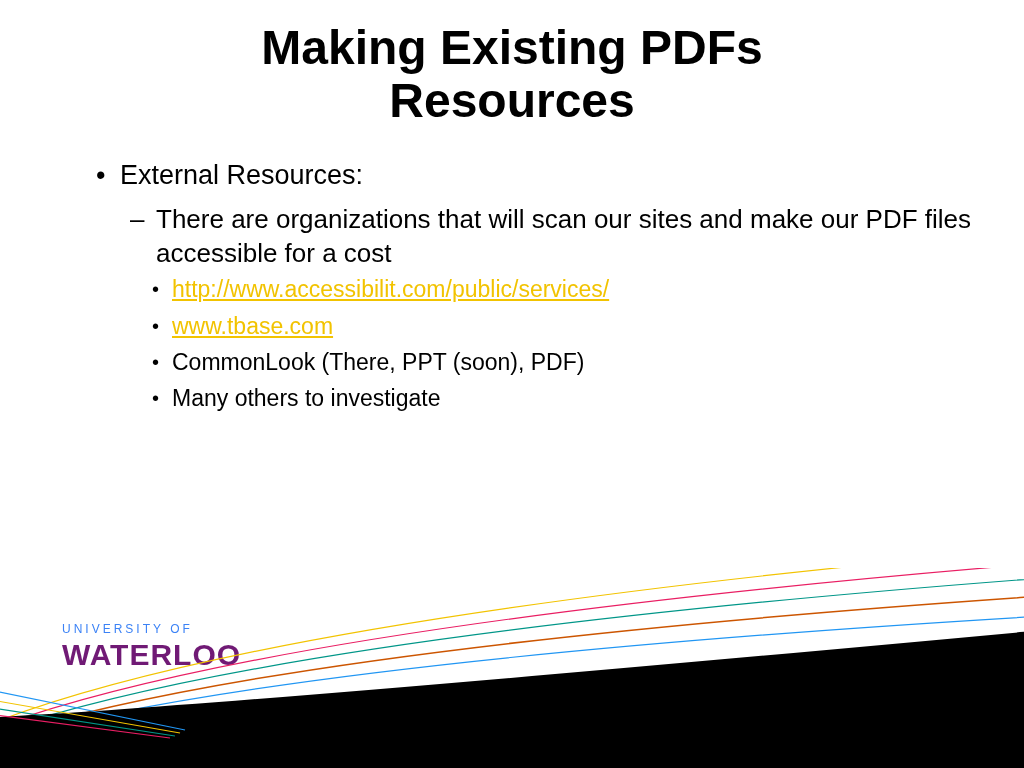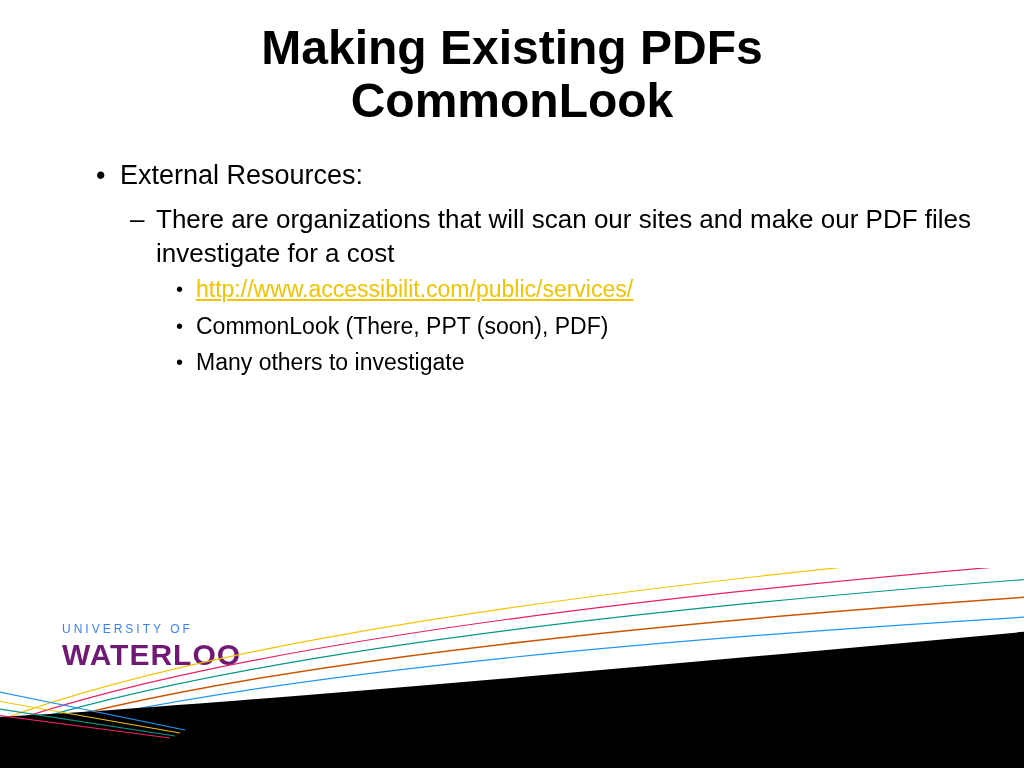--- a/index.html
+++ b/index.html
@@ -8,47 +8,50 @@
   .title { position: absolute; top: 22px; left: 0; right: 0; text-align: center; font-weight: 900; font-size: 48px; line-height: 1.1; }
   .content { position: absolute; top: 158px; left: 96px; right: 44px; font-size: 27px; line-height: 1.32; }
   ul { list-style: none; }
   .lvl1 > li::before { content: "•"; position: absolute; left: -24px; }
   .lvl1 > li { position: relative; margin-left: 24px; margin-bottom: 8px; }
   .lvl2 { margin-top: 8px; }
   .lvl2 > li::before { content: "–"; position: absolute; left: -26px; }
   .lvl2 > li { position: relative; margin-left: 36px; font-size: 26px; margin-bottom: 8px; }
   .lvl3 { margin-top: 4px; }
   .lvl3 > li::before { content: "•"; position: absolute; left: -20px; font-size: 20px; top: 2px; }
-  .lvl3 > li { position: relative; margin-left: 40px; font-size: 23px; margin-bottom: 6px; }
+  .lvl3 > li { position: relative; margin-left: 16px; font-size: 23px; margin-bottom: 6px; }
   .link { color: #f2c300; text-decoration: underline; }
   .logo { position: absolute; left: 62px; bottom: 96px; }
   .logo .uni { font-size: 12px; letter-spacing: 3px; color: #3b82f6; font-weight: 500; }
   .logo .wat { font-size: 30px; font-weight: 800; color: #701a75; letter-spacing: 1px; margin-top: 2px; }
   .swoosh { position: absolute; left: 0; bottom: 0; width: 1024px; height: 200px; pointer-events: none; }
 </style>
 </head>
 <body>
 
 <div class="slide">
 
   <h1 class="title">
     <span>Making Existing PDFs</span><br>
-    <span>CommonLook</span>
+    <span>Resources</span>
   </h1>
 
   <div class="content">
     <ul class="lvl1">
       <li>
         <span>External Resources:</span>
         <ul class="lvl2">
           <li>
-            <span>There are organizations that will scan our sites and make our PDF files investigate for a cost</span>
+            <span>There are organizations that will scan our sites and make our PDF files accessible for a cost</span>
             <ul class="lvl3">
               <li>
                 <a class="link">http://www.accessibilit.com/public/services/</a>
+              </li>
+              <li>
+                <a class="link">www.tbase.com</a>
               </li>
               <li>
                 <span>CommonLook (There, PPT (soon), PDF)</span>
               </li>
               <li>
                 <span>Many others to investigate</span>
               </li>
             </ul>
           </li>
         </ul>

